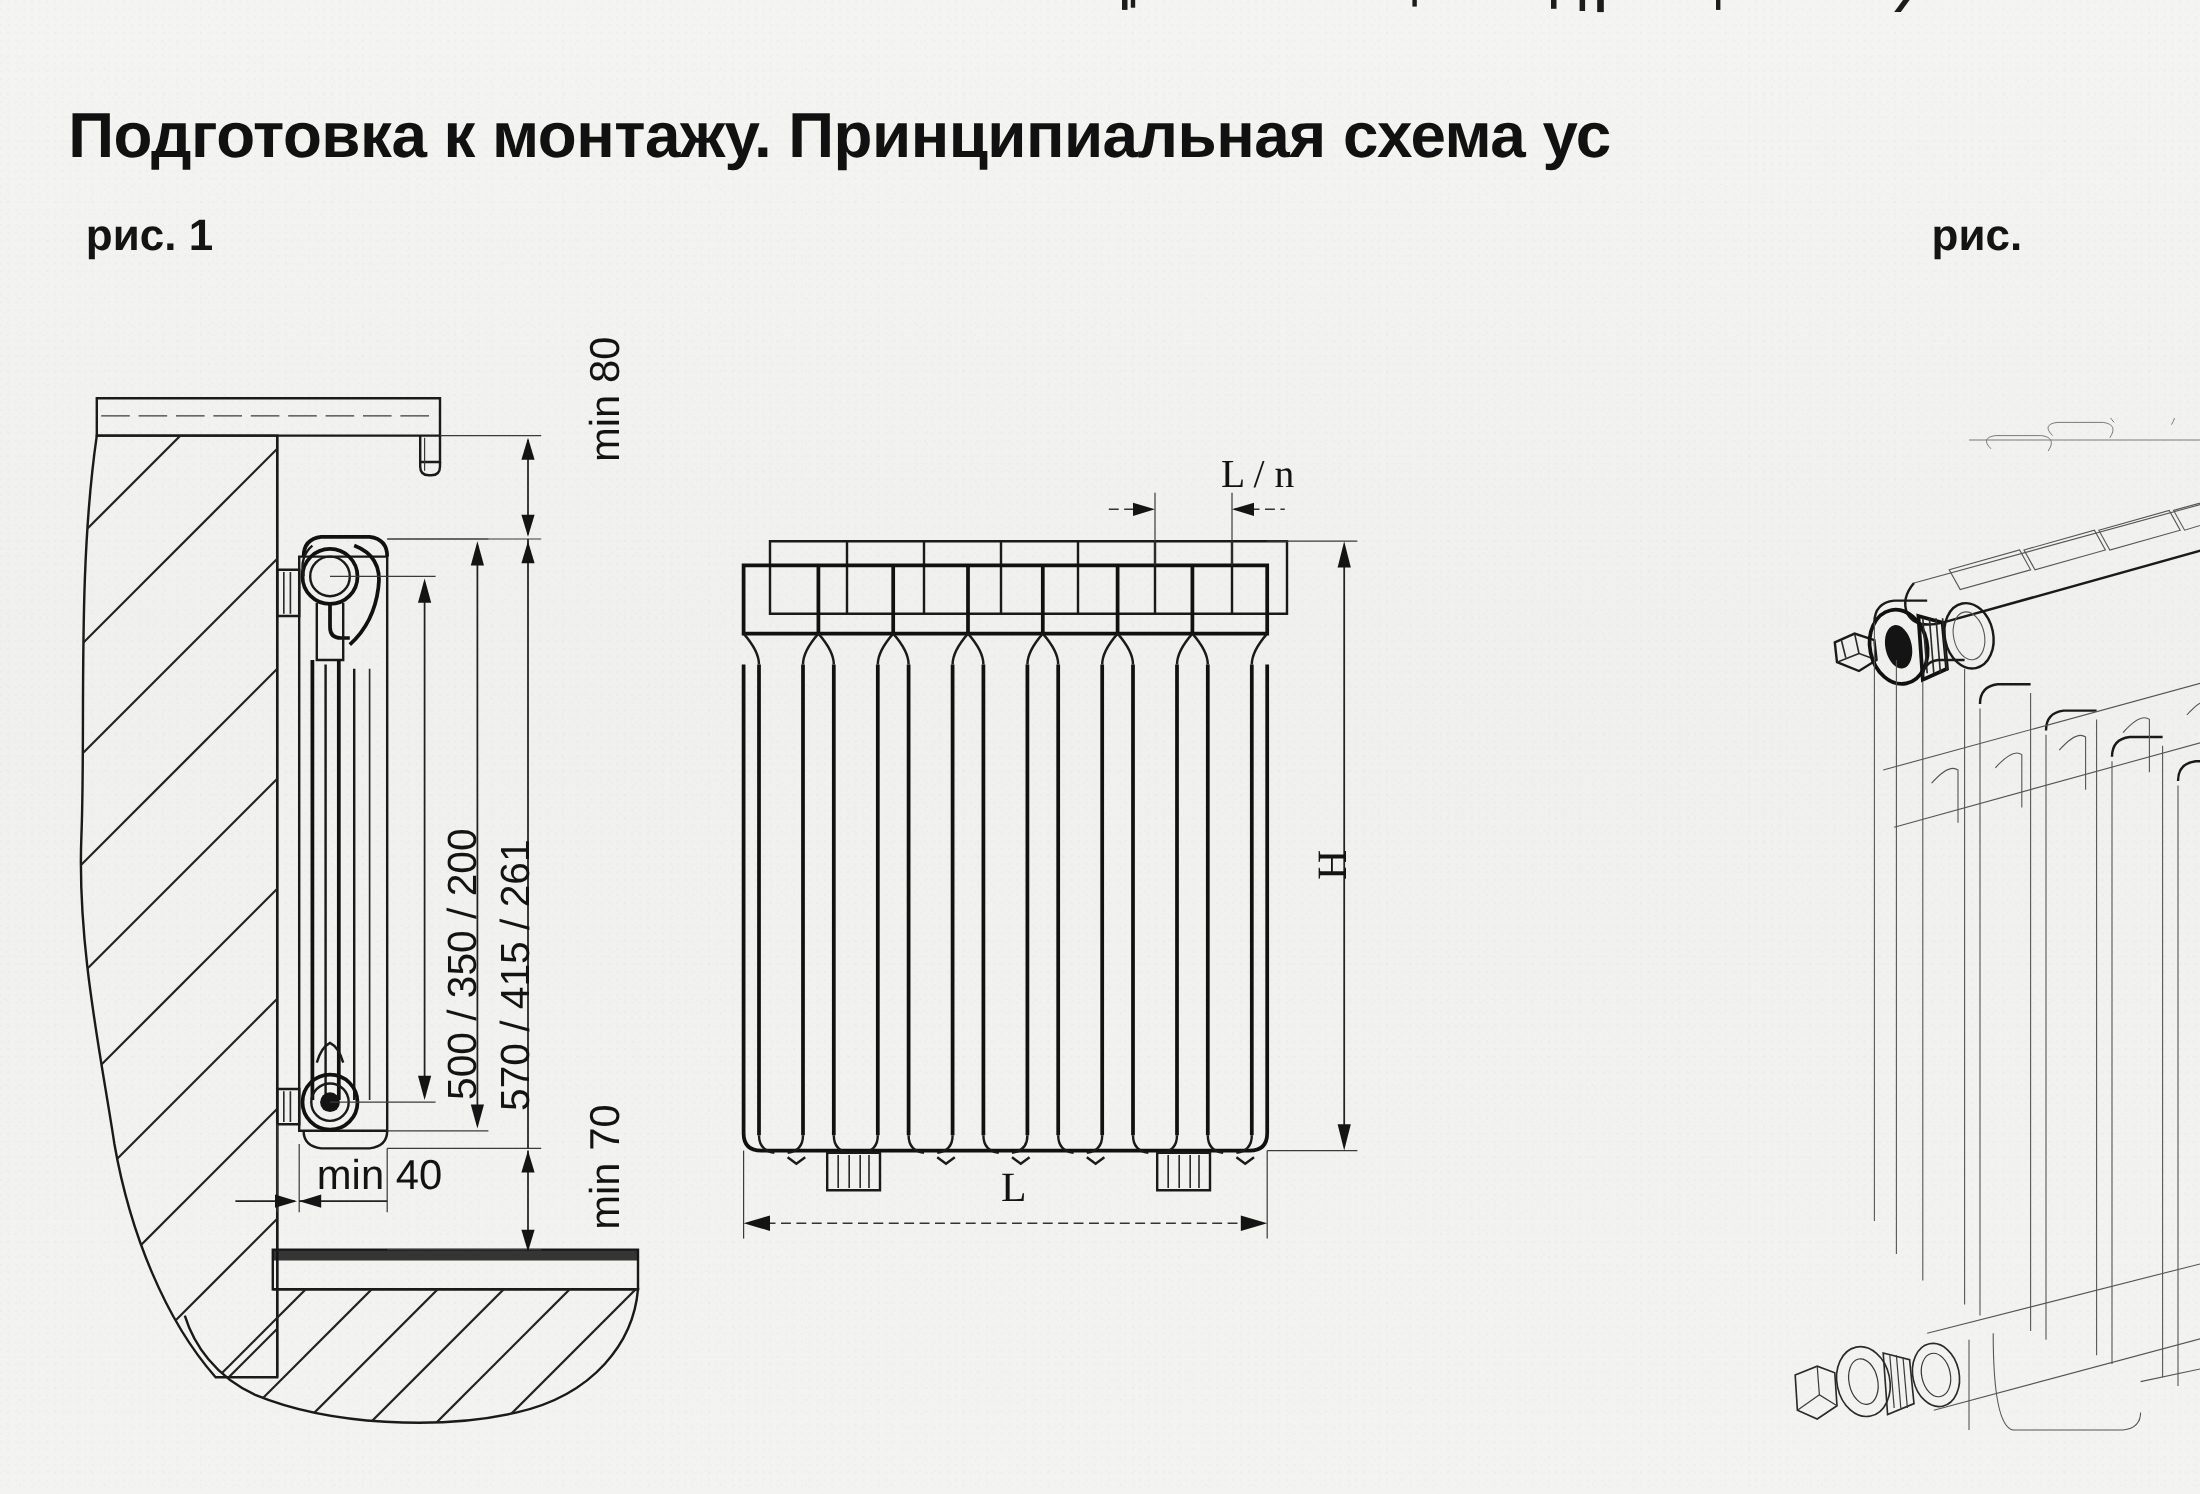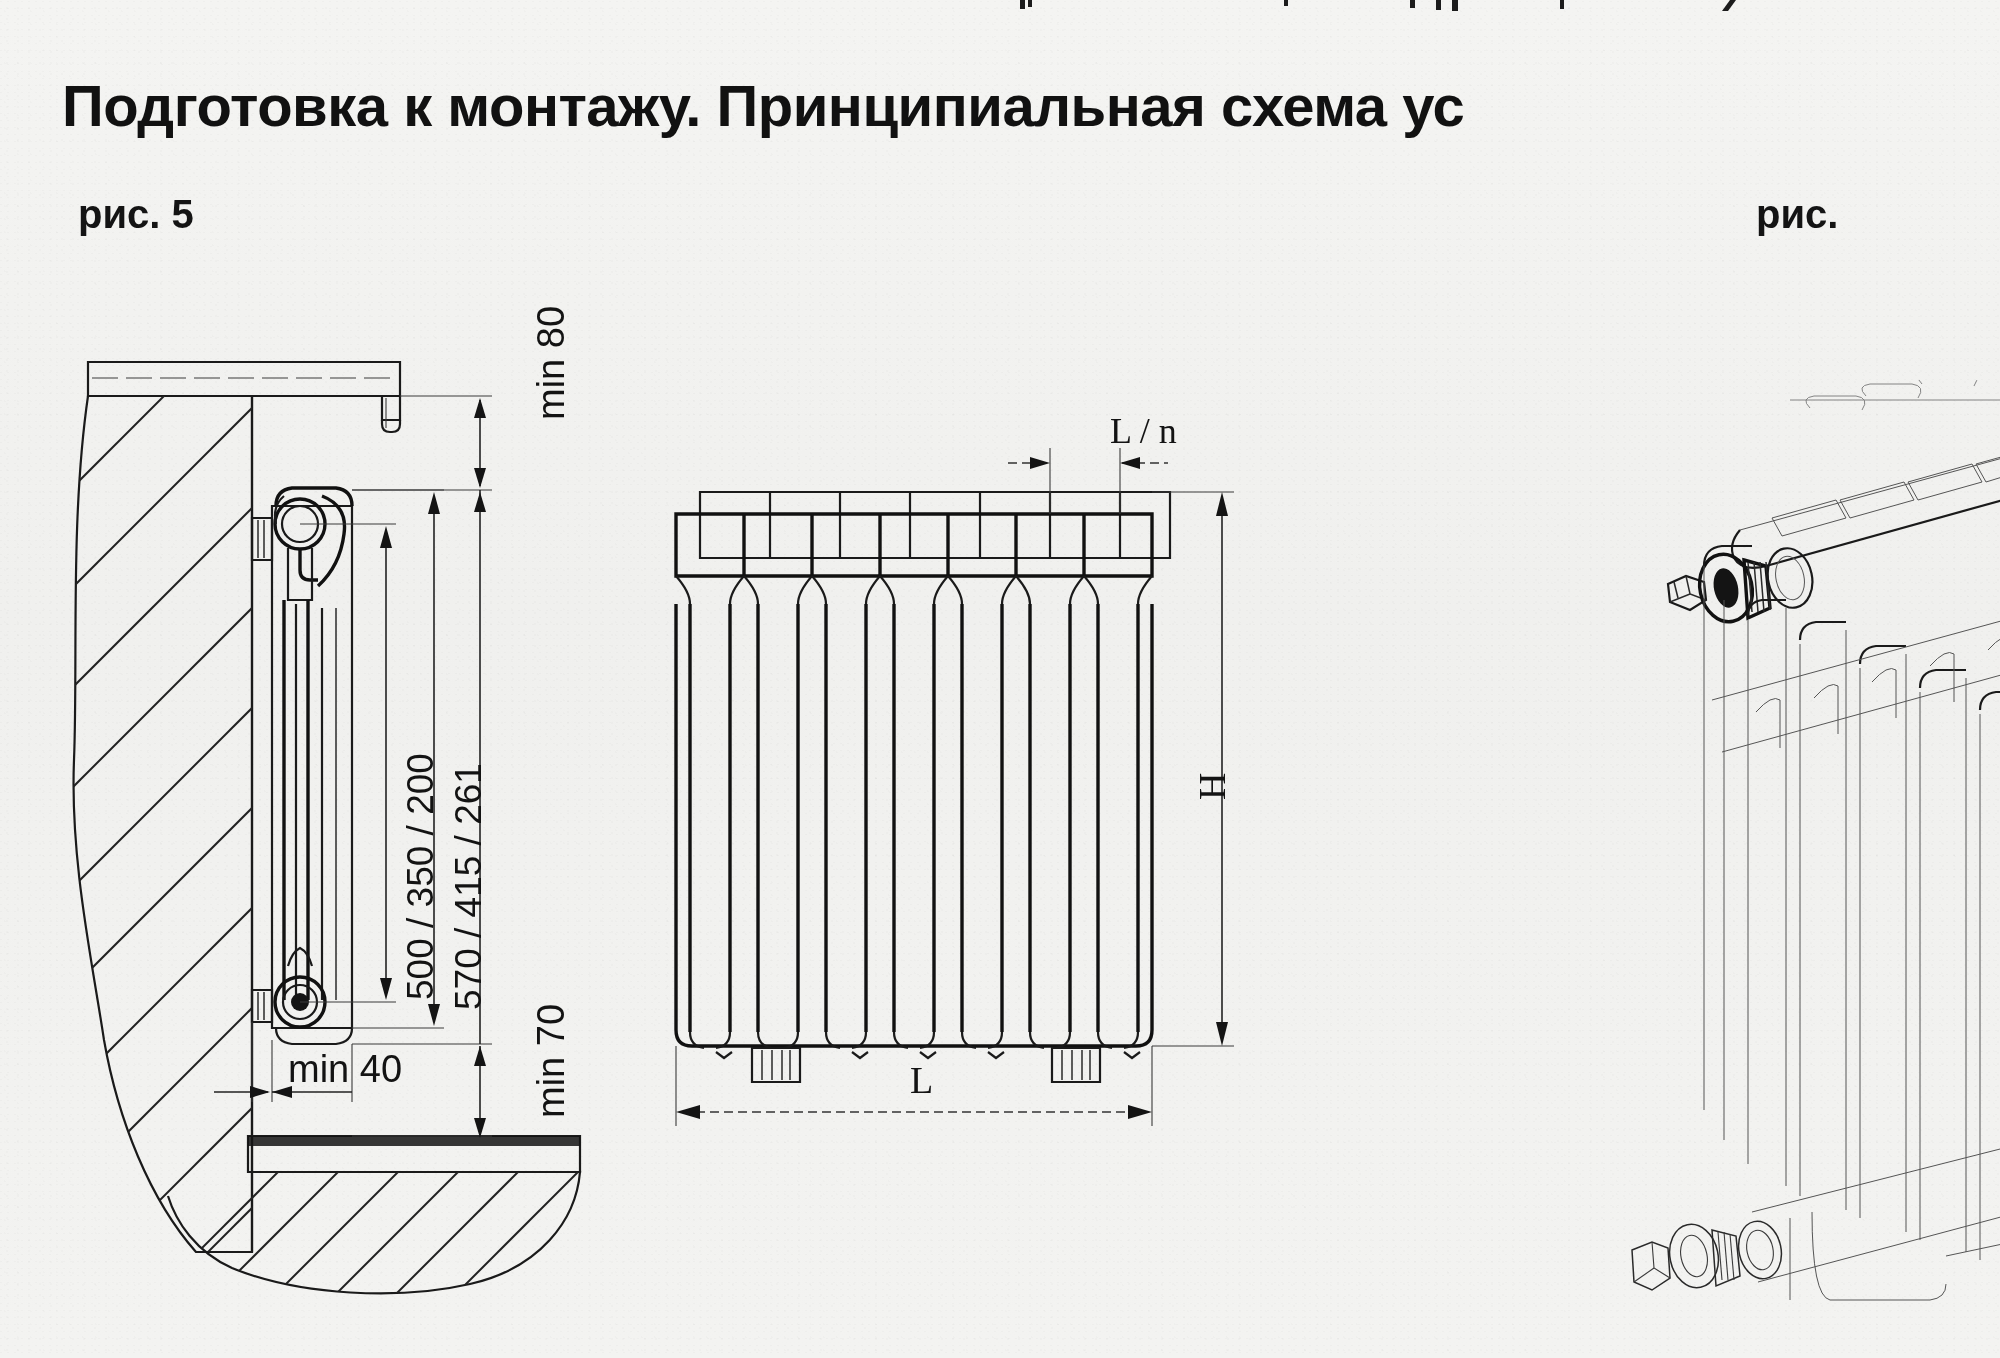--- a/index.html
+++ b/index.html
@@ -20,21 +20,21 @@
       linear-gradient(180deg,#f4f4f2 0%,#f0f0ee 45%,#f3f3f1 100%);
     background-size:7px 7px,11px 11px,13px 13px,100% 100%;
     pointer-events:none;
   }
   #canvas{position:absolute;inset:0;}
 
   .cut-marks{position:absolute;top:0;left:0;width:2000px;height:26px;}
 
   .title{
     position:absolute;
-    left:62px; top:72px;
+    left:62px; top:90px;
     font-size:58px;
     font-weight:bold;
     letter-spacing:-0.5px;
     color:#111;
     white-space:nowrap;
     font-family:"Liberation Sans", sans-serif;
   }
   .fig-label{
     position:absolute;
     font-size:40px;
@@ -90,21 +90,21 @@
     <rect x="1436" y="0" width="5" height="10"></rect>
     <rect x="1452" y="0" width="6" height="11"></rect>
     <rect x="1560" y="0" width="4" height="9"></rect>
     <polygon points="1730,0 1736,0 1728,11 1722,11"></polygon>
     <rect x="1284" y="0" width="4" height="6"></rect>
   </g>
 </svg>
 
 <div class="title">Подготовка к монтажу. Принципиальная схема ус</div>
 
-<div class="fig-label" id="fig-label-1">рис. 5</div>
+<div class="fig-label" id="fig-label-1">рис. 1</div>
 <div class="fig-label" id="fig-label-2">рис.</div>
 
 <svg id="canvas" width="2000" height="1358" viewBox="0 0 2000 1358">
 
   <g>
 
     <g>
       <path class="ln" d="M88 362 L400 362 L400 396 L88 396 Z"></path>
       <path class="ln-hair" d="M92 378 L398 378" stroke-dasharray="26 8"></path>
       <path class="ln" d="M382 396 L382 420 L400 420 L400 396"></path>

